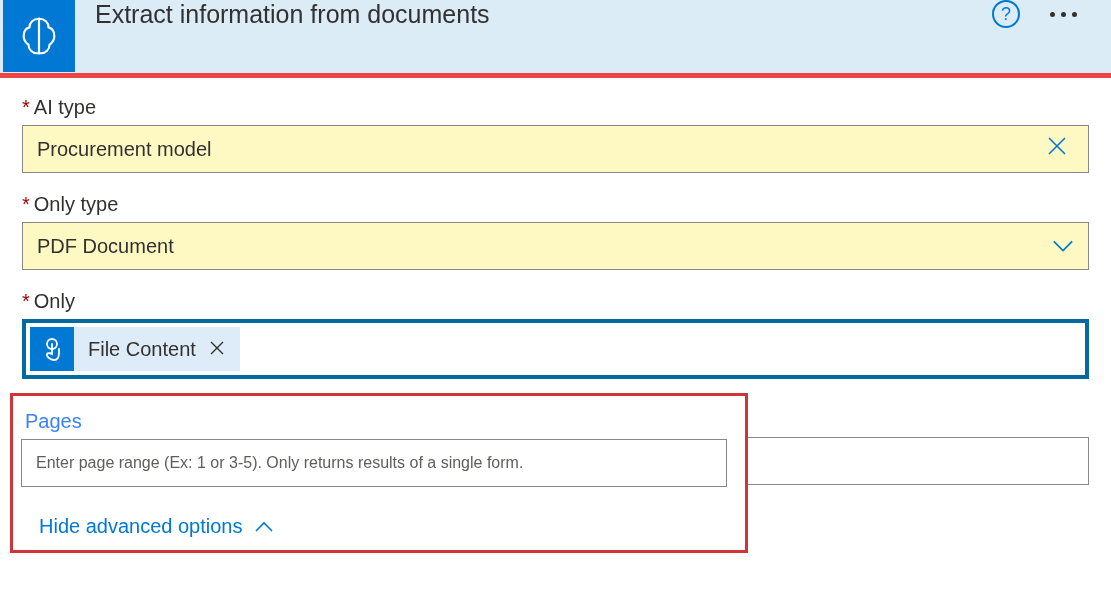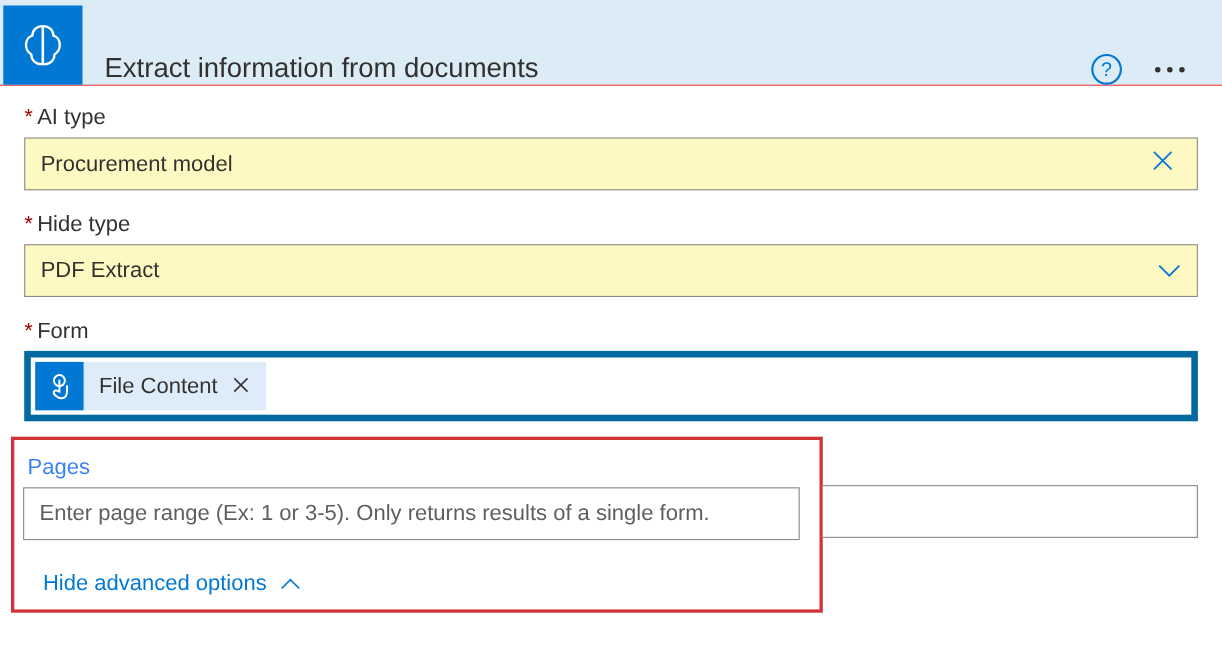--- a/index.html
+++ b/index.html
@@ -8,23 +8,23 @@
     background: #ffffff;
     width: 1111px;
     height: 593px;
     overflow: hidden;
     color: #323130;
   }
   .header {
     background: #dcecf7;
     height: 78px;
     display: flex;
-    align-items: flex-end;
+    align-items: flex-start;
     padding: 0 20px 0 3px;
-    border-bottom: 1px solid #ef4444;
+    border-bottom: 5px solid #ef4444;
   }
   .header-icon-box {
     width: 72px;
     height: 72px;
     background: #0078d4;
     display: flex;
     align-items: center;
     justify-content: center;
     margin-right: 20px;
   }
@@ -103,21 +103,21 @@
   }
   .chevron-down {
     width: 22px;
     height: 14px;
     display: flex;
     align-items: center;
     justify-content: center;
   }
   .chevron-down svg { display: block; }
   .token-container {
-    border: 6px solid #0369a1;
+    border: 4px solid #0369a1;
     min-height: 54px;
     padding: 4px;
     display: flex;
     align-items: center;
     margin-bottom: 0px;
   }
   .token {
     background: #deecf9;
     display: flex;
     align-items: center;
@@ -155,21 +155,21 @@
     font-size: 20px;
     color: #3b82f6;
     margin-bottom: 6px;
     padding-left: 4px;
   }
   .pages-input {
     border: 1px solid #8a8886;
     height: 48px;
     width: 100%;
     padding: 0 14px;
-    font-size: 20px;
+    font-size: 16px;
     color: #323130;
     background: #fff;
   }
   .pages-input::placeholder {
     color: #605e5c;
   }
   .hide-link {
     color: #0078d4;
     font-size: 20px;
     cursor: pointer;
@@ -215,34 +215,34 @@
     <span class="value">Procurement model</span>
     <span class="clear-x">
       <svg width="22" height="22" viewBox="0 0 22 22">
           <path d="M3 3 L19 19 M19 3 L3 19" stroke="#0078d4" stroke-width="1.6"></path>
         </svg>
     </span>
   </div>
 
   <div class="field-label">
     <span class="required">*</span>
-    <span>Hide type</span>
+    <span>Only type</span>
   </div>
   <div class="input-box">
-    <span class="value">PDF Extract</span>
+    <span class="value">PDF Document</span>
     <span class="chevron-down">
       <svg width="24" height="14" viewBox="0 0 24 14">
           <path d="M2 2 L12 12 L22 2" stroke="#0078d4" stroke-width="1.8" fill="none"></path>
         </svg>
     </span>
   </div>
 
   <div class="field-label">
     <span class="required">*</span>
-    <span>Form</span>
+    <span>Only</span>
   </div>
   <div class="token-container">
     <div class="token">
       <div class="token-icon">
         <svg width="26" height="26" viewBox="0 0 26 26" fill="none">
           <circle cx="13" cy="8" r="5" stroke="#ffffff" stroke-width="1.8" fill="none"></circle>
           <path d="M13 8 L13 18 C13 18 9 16 8 18 C7 20 11 24 15 24 C19 24 20 20 20 17 L20 13" stroke="#ffffff" stroke-width="1.8" fill="none" stroke-linecap="round"></path>
         </svg>
       </div>
       <span class="token-label">File Content</span>

